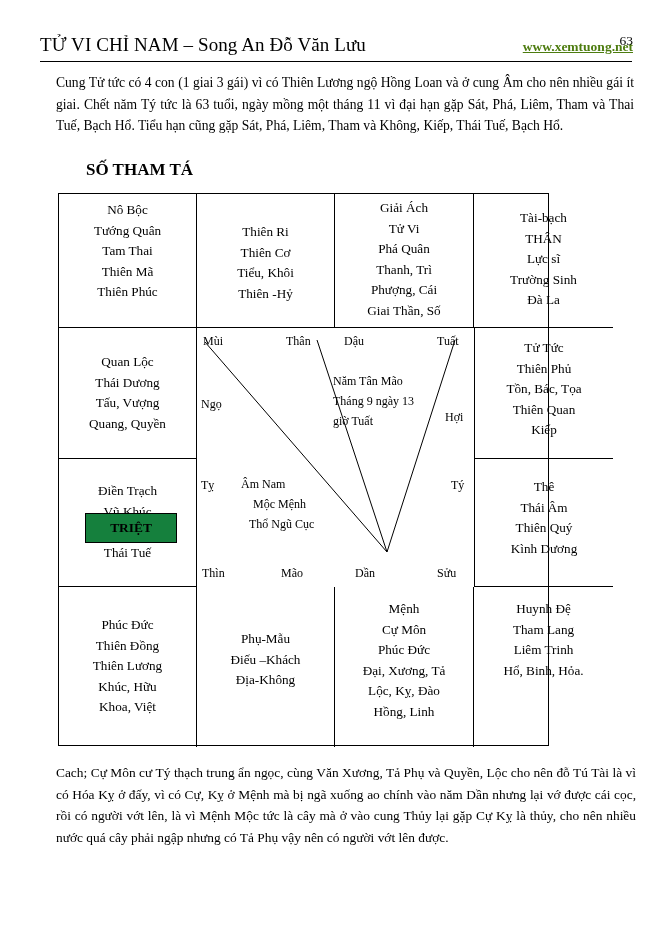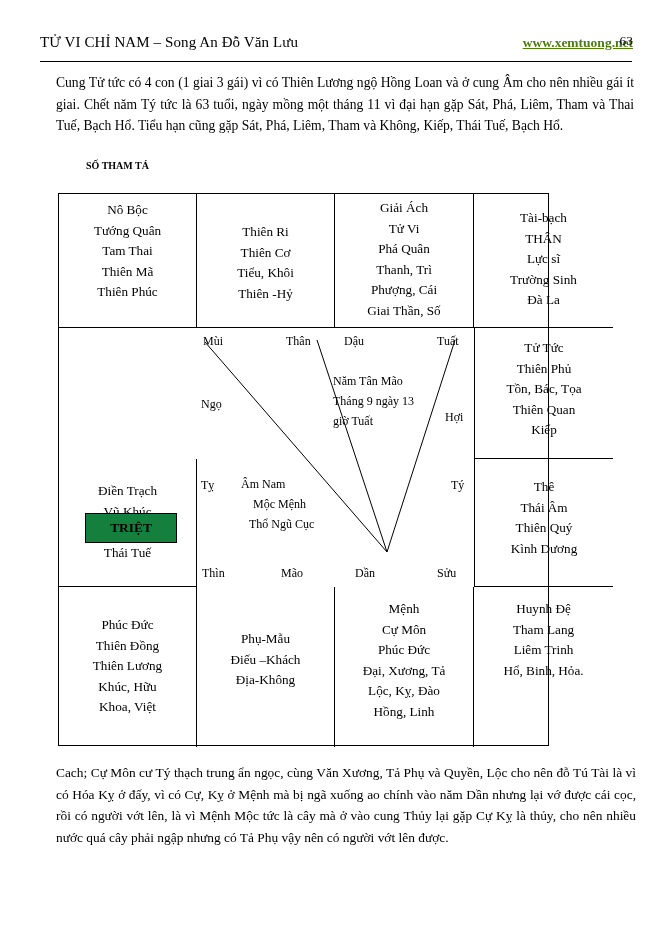--- a/index.html
+++ b/index.html
@@ -28,21 +28,21 @@
     position: absolute;
     top: 34px;
     left: 40px;
     right: 36px;
     height: 22px;
     display: flex;
     align-items: baseline;
     justify-content: space-between;
   }
   .header-left {
-    font-size: 15px;
+    font-size: 19px;
     letter-spacing: 0.1px;
     font-family: Liberation Serif, serif;
   }
   .header-right {
     font-size: 13.5px;
     font-weight: bold;
     color: #4d7c0f;
     text-decoration: underline;
     position: relative;
   }
@@ -68,21 +68,21 @@
     left: 56px;
     width: 578px;
     font-size: 13.6px;
     line-height: 21.5px;
     text-align: justify;
   }
   .section-title {
     position: absolute;
     top: 160px;
     left: 86px;
-    font-size: 10px;
+    font-size: 17px;
     font-weight: bold;
   }
 
   
   .chart {
     position: absolute;
     top: 193px;
     left: 58px;
     width: 491px;
     height: 553px;
@@ -224,20 +224,28 @@
     <div class="cell c03 b-b">
       <div class="lines" style="padding-top:14px;">
         <div>Tài-bạch</div>
         <div>THÂN</div>
         <div>Lực sĩ</div>
         <div>Trường Sinh</div>
         <div>Đà La</div>
       </div>
     </div>
 
+    <div class="cell c10 b-r b-b">
+      <div class="lines" style="padding-top:24px;">
+        <div>Quan Lộc</div>
+        <div>Thái Dương</div>
+        <div>Tấu, Vượng</div>
+        <div>Quang, Quyền</div>
+      </div>
+    </div>
 
     <div class="cell c13 b-b b-l">
       <div class="lines" style="padding-top:10px;">
         <div>Tử Tức</div>
         <div>Thiên Phủ</div>
         <div>Tồn, Bác, Tọa</div>
         <div>Thiên Quan</div>
         <div>Kiếp</div>
       </div>
     </div>

